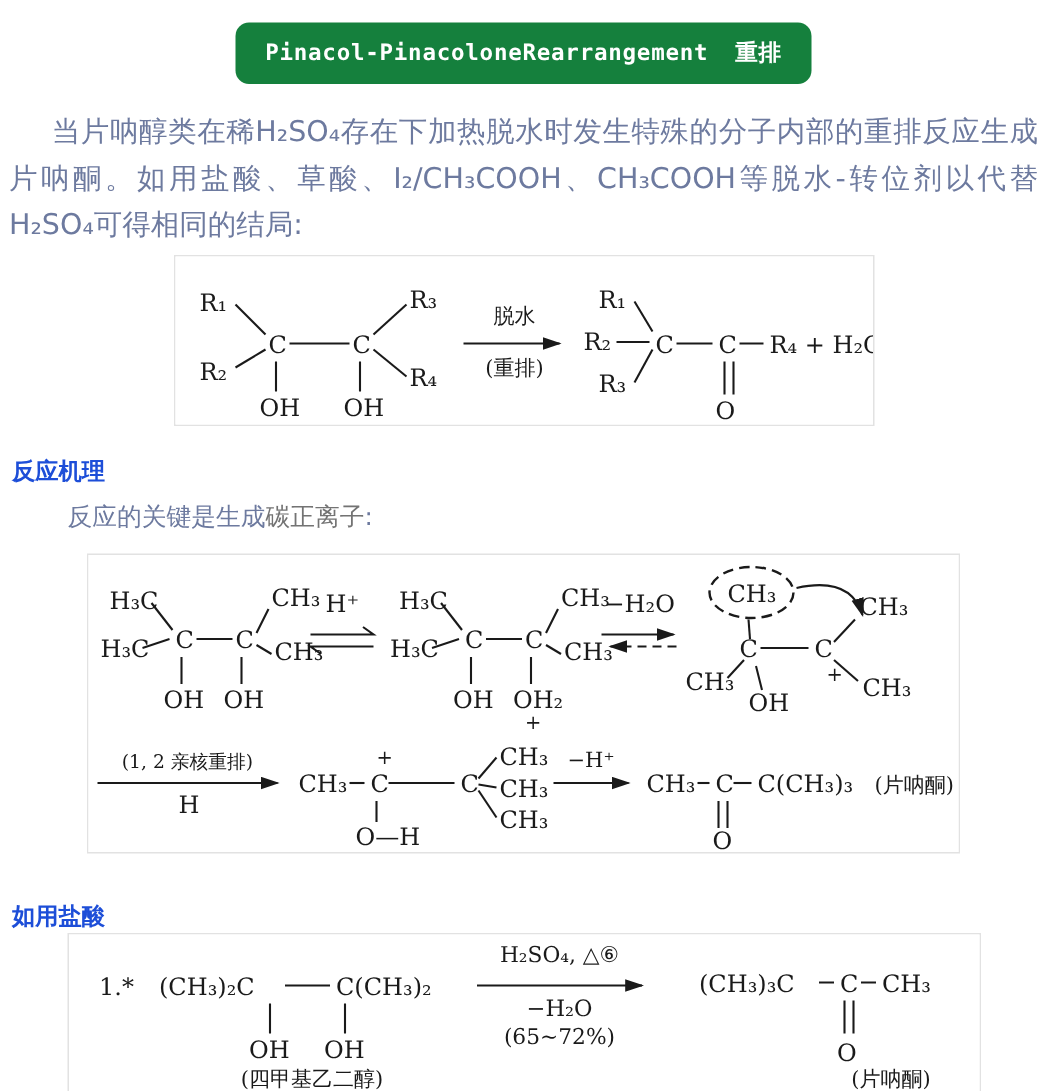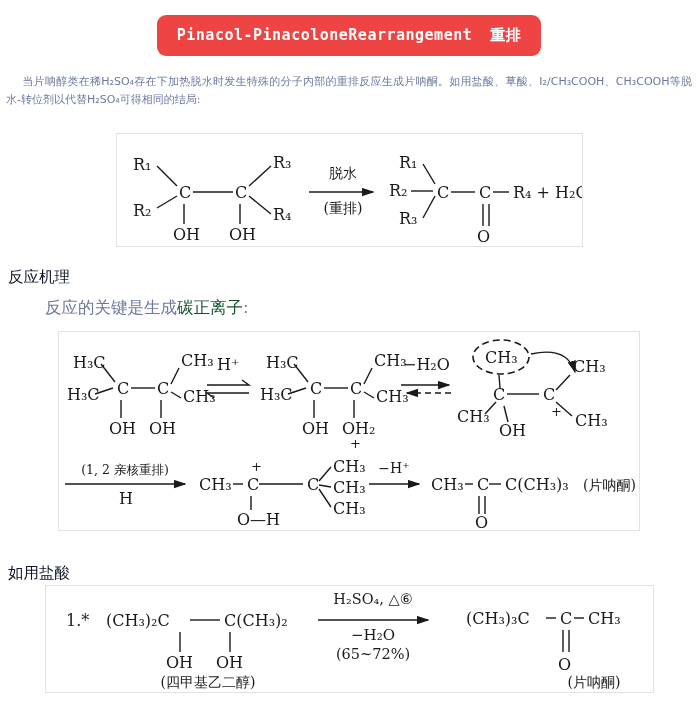--- a/index.html
+++ b/index.html
@@ -1,33 +1,33 @@
 <!DOCTYPE html>
 <html><head>
 <meta charset="utf-8">
 <style>
   html,body{margin:0;padding:0;background:#fff;}
   body{width:698px;font-family:"DejaVu Sans","Liberation Sans",sans-serif;}
   .banner-row{text-align:center;margin:0;padding-top:15px;}
-  .banner{display:inline-block;background:#ef4444;color:#ffffff;
+  .banner{display:inline-block;background:#15803d;color:#ffffff;
           font-family:"DejaVu Sans Mono","Liberation Mono",monospace;
           font-weight:bold;font-size:15px;padding:11px 20px;border-radius:9px;letter-spacing:.5px;}
   .banner .zh{margin-left:18px;}
-  .intro{margin:17px 6px 0 6px;color:#6d7a9f;font-size:11px;line-height:1.63;
+  .intro{margin:17px 6px 0 6px;color:#6d7a9f;font-size:19px;line-height:1.63;
          text-indent:1.5em;text-align:justify;}
   .figrow{text-align:center;}
   .figbox{display:inline-block;border:1px solid #e2e2e2;background:#fff;line-height:0;}
   .figbox svg{display:block;background:#fff;}
-  .fig1row{margin-top:24px;}
+  .fig1row{margin-top:4px;}
   .fig2row{margin-top:12px;text-decoration:underline;}
   .fig3row{margin-top:3px;}
-  h3.section{color:#0f172a;font-size:15.5px;font-weight:normal;margin:19px 0 0 8px;line-height:1;}
+  h3.section{color:#1d4ed8;font-size:15.5px;font-weight:bold;margin:19px 0 0 8px;line-height:1;}
   h3.section.ex{margin-top:31px;}
   .lead{margin:11px 0 0 45px;color:#6d7a9f;font-size:16.5px;line-height:1.4;}
-  .lead .hl{color:#14532d;}
+  .lead .hl{color:#737373;}
   svg text{font-family:"DejaVu Serif","DejaVu Sans",serif;fill:#1a1a1a;}
   svg .atom{font-size:16px;}
   svg .small{font-size:13px;}
   svg .cjk{font-size:14px;}
   svg line, svg path.bond{stroke:#1a1a1a;stroke-width:1.4;}
   svg path.arrowline{stroke:#1a1a1a;stroke-width:1.4;fill:none;}
 </style>
 </head>
 <body>
 

